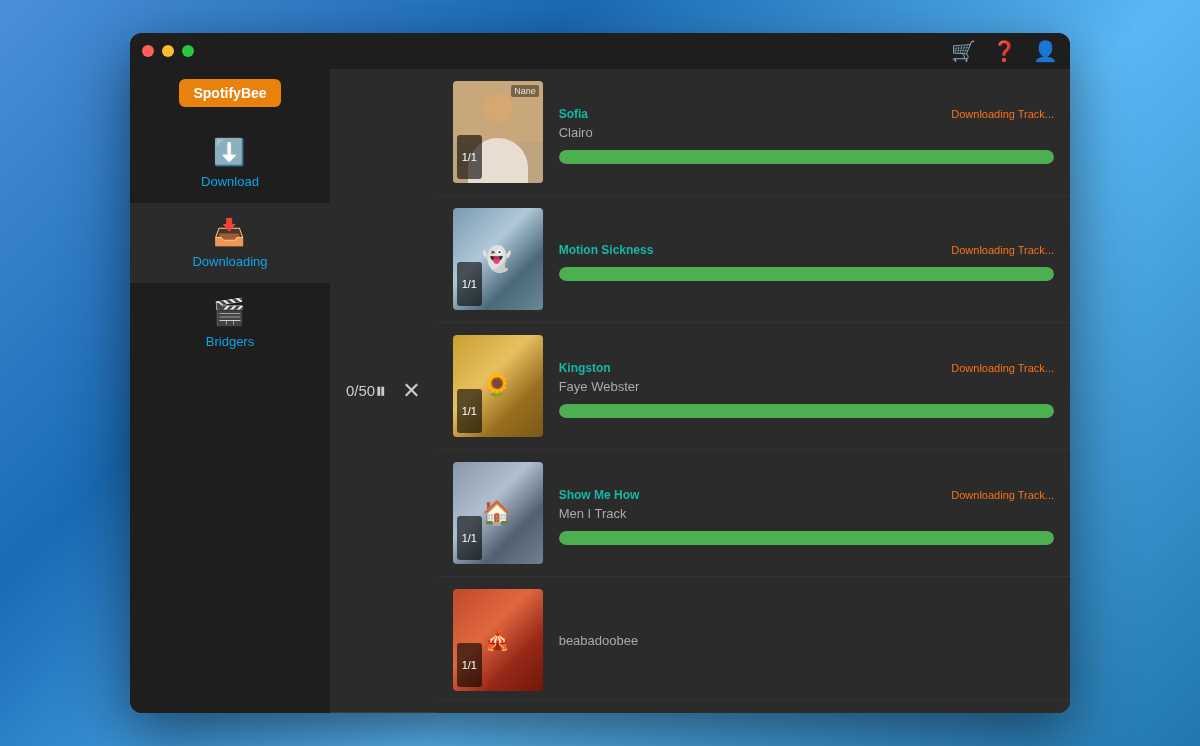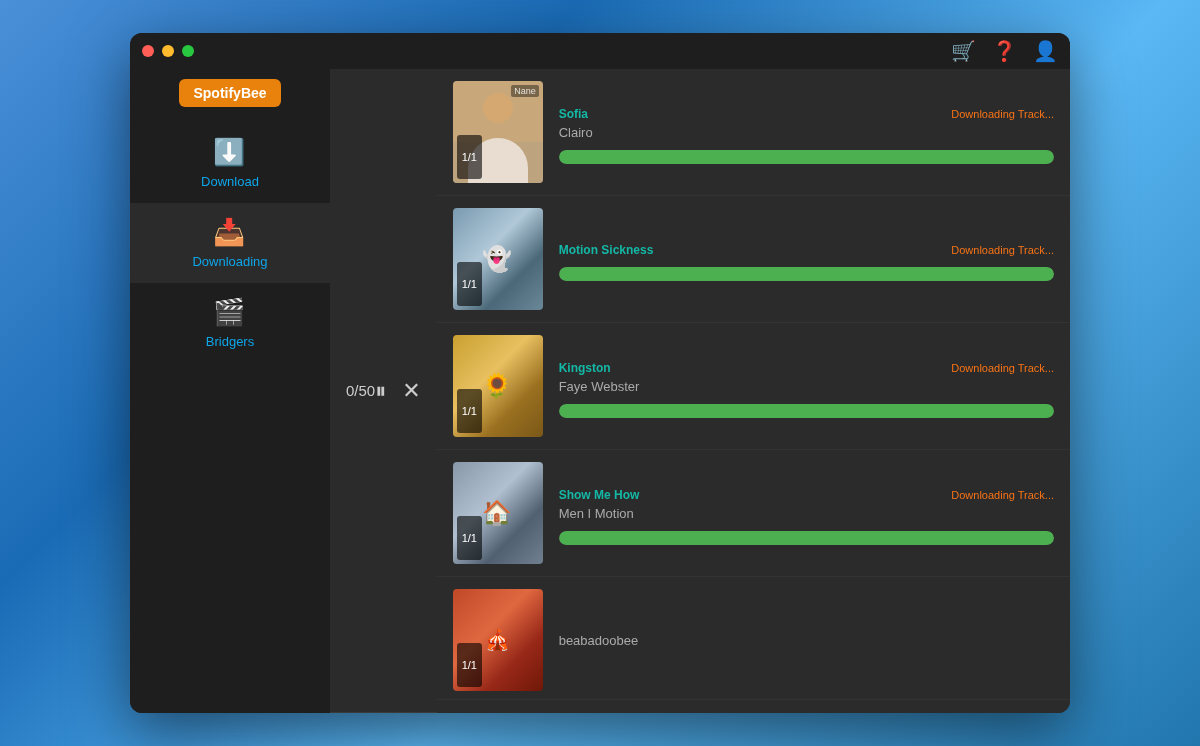--- a/index.html
+++ b/index.html
@@ -411,21 +411,21 @@
         <div class="track-item">
           <div class="track-thumb">
             <div class="thumb-img-show">🏠</div>
             <div class="track-num-badge">1/1</div>
           </div>
           <div class="track-info">
             <div class="track-status-row">
               <span class="track-title">Show Me How</span>
               <span class="track-status-text">Downloading Track...</span>
             </div>
-            <span class="track-artist">Men I Motion</span>
+            <span class="track-artist">Men I Track</span>
             <div class="progress-bar-container">
               <div class="progress-bar-fill" style="width:100%"></div>
             </div>
           </div>
         </div>
 
         <div class="track-item" style="padding-bottom: 8px;">
           <div class="track-thumb">
             <div class="thumb-img-tired">🎪</div>
             <div class="track-num-badge">1/1</div>

